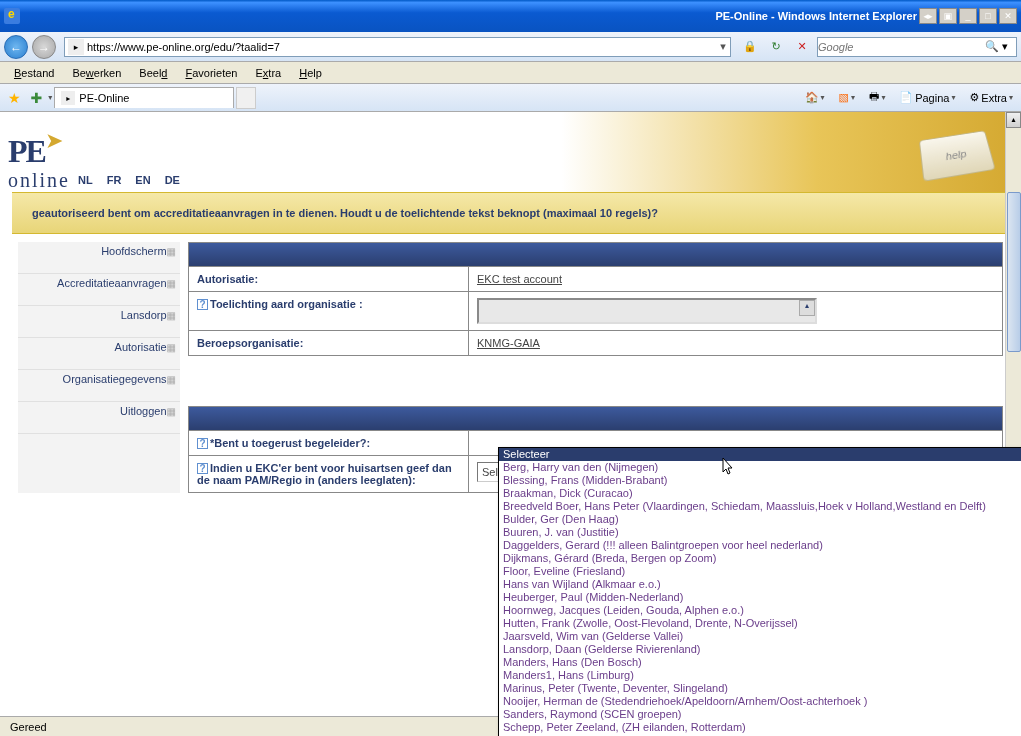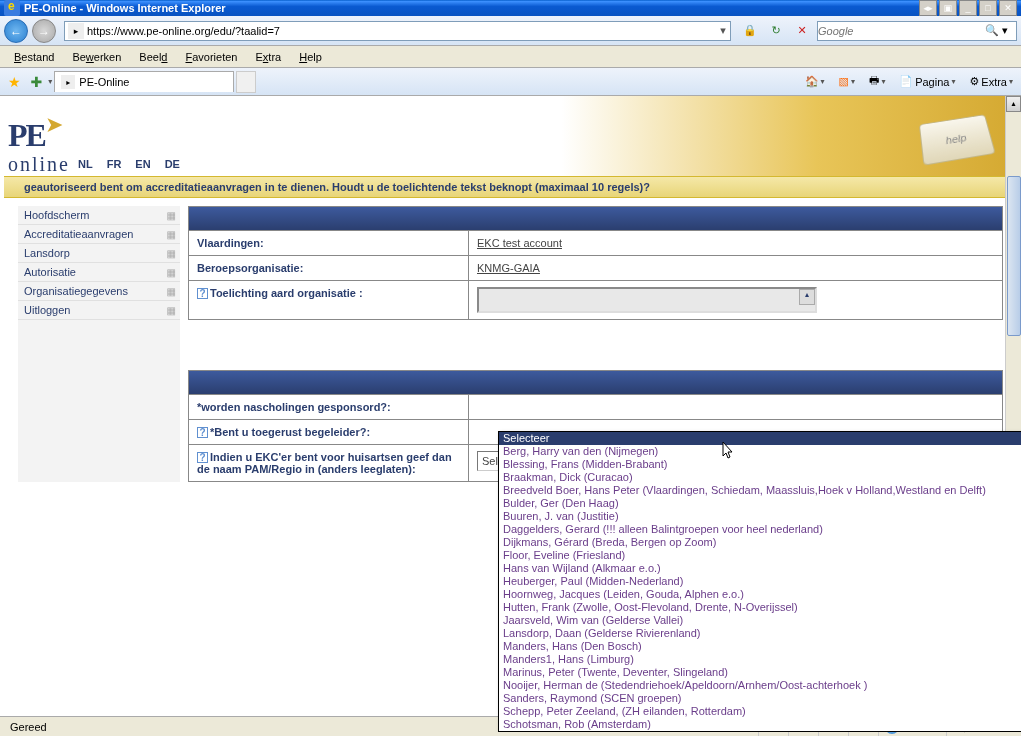--- a/index.html
+++ b/index.html
@@ -1,18 +1,18 @@
 <!DOCTYPE html>
 <html><head>
 <meta charset="utf-8">
 <style>
 * { margin: 0; padding: 0; box-sizing: border-box; font-family: Tahoma, Arial, sans-serif; font-size: 11px; }
 body { background: #ece9d8; overflow: hidden; }
 
-.titlebar { background: linear-gradient(#0058c5, #3d91ff 8%, #0a5ad1 40%, #0953c1); height: 14px; display: flex; align-items: center; padding: 8px 4px; color: white; }
+.titlebar { background: linear-gradient(#0058c5, #3d91ff 8%, #0a5ad1 40%, #0953c1); height: 14px; display: flex; align-items: center; padding: 16px 4px; color: white; text-align: right; }
 .titlebar .ie-icon { width: 16px; height: 16px; background: #3a7ce0; border-radius: 2px; margin-right: 4px; position: relative; }
 .titlebar .ie-icon::after { content: "e"; position: absolute; color: #ffd700; font-weight: bold; font-size: 12px; left: 4px; top: -1px; }
 .titlebar .title { flex: 1; font-weight: bold; }
 .titlebar .wbtn { width: 18px; height: 16px; background: #d4d0c8; border: 1px solid #888; margin-left: 2px; display: flex; align-items: center; justify-content: center; font-size: 9px; cursor: pointer; }
 
 .navbar { background: linear-gradient(#eef3fb, #d6e4f5); height: 30px; display: flex; align-items: center; padding: 0 4px; border-bottom: 1px solid #aaa; gap: 4px; }
 .navbtn { width: 24px; height: 24px; border-radius: 50%; background: radial-gradient(#6fb7f0, #2a7fd0); border: 1px solid #2a6db5; display: flex; align-items: center; justify-content: center; color: white; font-size: 12px; cursor: pointer; }
 .navbtn.fwd { background: radial-gradient(#d8d8d8, #a8a8a8); border-color: #888; }
 .addrwrap { flex: 1; display: flex; align-items: center; background: white; border: 1px solid #7f9db9; height: 20px; margin: 0 4px; }
 .addrwrap .favicon { width: 16px; height: 16px; margin: 0 3px; background: #eee; display: flex; align-items: center; justify-content: center; font-size: 9px; }
@@ -45,25 +45,25 @@
 .header { height: 80px; background: linear-gradient(90deg, #fff 55%, #e8c558 80%, #d4a830); display: flex; align-items: flex-end; padding: 0 0 2px 8px; position: relative; }
 .logo { display: flex; align-items: flex-end; gap: 4px; }
 .logo-pe { font-size: 32px; color: #2a3d6d; font-weight: bold; font-family: "Times New Roman", serif; letter-spacing: -2px; }
 .logo-arrow { color: #d4a830; font-size: 22px; transform: translateY(-16px); }
 .logo-online { font-size: 20px; color: #2a3d6d; font-family: "Times New Roman", serif; letter-spacing: 2px; line-height: 1; }
 .logo-stack { display: flex; flex-direction: column; }
 .langbar { display: flex; gap: 14px; margin-left: 8px; padding-bottom: 4px; }
 .langbar span { color: #2a3d6d; font-weight: bold; cursor: pointer; font-size: 11px; }
 .helpkey { position: absolute; right: 30px; top: 20px; width: 70px; height: 45px; background: linear-gradient(#f9f6ec, #e0d7b8); border: 1px solid #c4b88a; border-radius: 4px; transform: perspective(200px) rotateX(25deg) rotateZ(-10deg); display: flex; align-items: center; justify-content: center; color: #888; font-style: italic; cursor: pointer; }
 
-.banner { background: linear-gradient(#f5e8a8, #e8d578); border-top: 1px solid #d4b830; border-bottom: 1px solid #d4b830; padding: 4px 20px; color: #2a3d6d; font-weight: bold; font-size: 11px; margin: 0 0 8px 4px; }
+.banner { background: linear-gradient(#f5e8a8, #e8d578); border-top: 1px solid #d4b830; border-bottom: 1px solid #d4b830; padding: 14px 20px; color: #2a3d6d; font-weight: bold; font-size: 11px; margin: 0 0 8px 12px; }
 
 .maingrid { display: flex; padding: 0 18px; gap: 8px; }
 .sidebar { width: 162px; background: #f3f3f3; }
-.sidebar .sitem { display: flex; justify-content: space-between; align-items: center; padding: 3px 4px 3px 6px; color: #2a3d6d; cursor: pointer; border-bottom: 1px solid #e0e0e0; }
+.sidebar .sitem { display: flex; justify-content: flex-end; align-items: center; padding: 3px 4px 16px 6px; color: #2a3d6d; cursor: pointer; border-bottom: 1px solid #e0e0e0; }
 .sidebar .sitem .gear { color: #aaa; font-size: 10px; }
 
 .mainarea { flex: 1; }
 .formtable { width: 100%; border-collapse: collapse; border: 1px solid #2a3d6d; }
 .formtable .thead { background: linear-gradient(#3d5a9d, #2a3d6d); height: 24px; }
 .formtable td { border: 1px solid #888; padding: 6px 8px; vertical-align: top; color: #2a3d6d; }
 .formtable .lbl { width: 280px; font-weight: bold; }
 .formtable .qmark { color: #6090d0; font-size: 10px; border: 1px solid #6090d0; display: inline-block; width: 11px; height: 11px; text-align: center; line-height: 10px; margin-right: 2px; cursor: pointer; }
 .formtable .val { color: #444; font-weight: normal; text-decoration: underline; }
 .formtable .ast { font-weight: bold; }
@@ -220,49 +220,45 @@
         </div>
     </div>
 
     <div class="mainarea">
       <table class="formtable">
         <tbody>
             <tr class="thead">
               <td colspan="2"></td>
             </tr>
         <tr>
-          <td class="lbl">Vlaardingen:</td>
+          <td class="lbl">Autorisatie:</td>
           <td class="val">EKC test account</td>
-        </tr>
-        <tr>
-          <td class="lbl">Beroepsorganisatie:</td>
-          <td class="val">KNMG-GAIA</td>
         </tr>
         <tr>
           <td class="lbl"><span class="qmark">?</span><span>Toelichting aard organisatie :</span></td>
           <td>
             <div class="textarea-box">
               <div class="scrollup">▴</div>
             </div>
           </td>
         </tr>
+        <tr>
+          <td class="lbl">Beroepsorganisatie:</td>
+          <td class="val">KNMG-GAIA</td>
+        </tr>
       </tbody>
         </table>
 
       <div class="gap"></div>
 
       <table class="formtable">
         <tbody>
             <tr class="thead">
               <td colspan="2"></td>
             </tr>
-        <tr>
-          <td class="lbl"><span class="ast">*</span><span>worden nascholingen gesponsord?:</span></td>
-          <td></td>
-        </tr>
         <tr>
           <td class="lbl"><span class="qmark">?</span><span class="ast">*</span><span>Bent u toegerust begeleider?:</span></td>
           <td></td>
         </tr>
         <tr>
           <td class="lbl"><span class="qmark">?</span><span>Indien u EKC'er bent voor huisartsen geef dan de naam PAM/Regio in (anders leeglaten):</span></td>
           <td>
             <div class="selectbar" style="margin-top:0;">
               <span>Selecteer</span>
               <div class="dd">▾</div>

